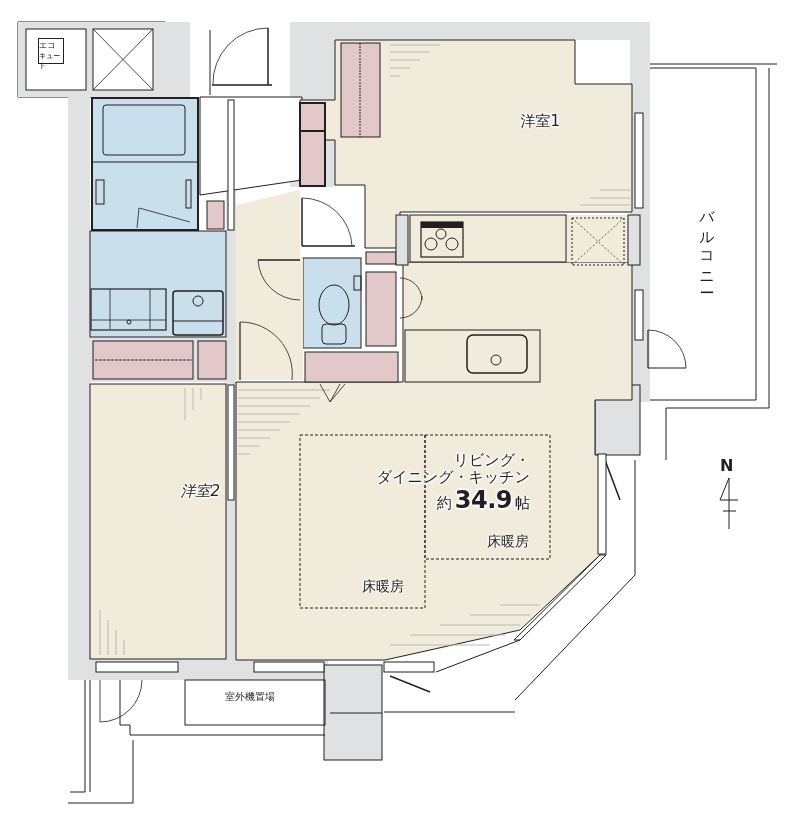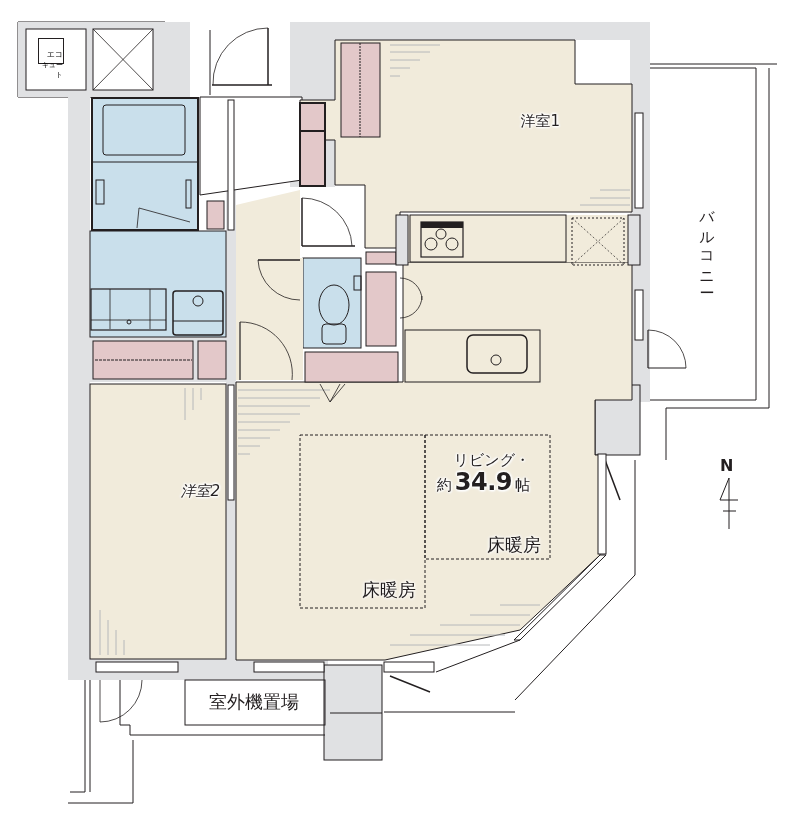--- a/index.html
+++ b/index.html
@@ -4,26 +4,26 @@
 <style>
   html, body { margin: 0; padding: 0; background: #ffffff; }
   body { width: 795px; height: 818px; overflow: hidden; position: relative;
          font-family: "DejaVu Sans", "Liberation Sans", sans-serif; }
   #plan { position: absolute; left: 0; top: 0; width: 795px; height: 818px; }
   .lbl { position: absolute; text-align: right; color: #231f20; line-height: 1.15;
          text-shadow: 0 0 3px #fff, 0 0 3px #fff, 0 0 3px #fff, 0 0 4px #fff, 1px 1px 2px #fff, -1px -1px 2px #fff; }
   .lbl .name { font-size: 15px; display: block; }
   .lbl .area { font-size: 15px; display: block; white-space: nowrap; }
   .lbl .area .num { font-size: 24px; font-weight: bold; letter-spacing: -0.5px; margin: 0 3px; }
-  .small { font-size: 18px; position: absolute; color: #231f20; white-space: nowrap;
+  .small { font-size: 14px; position: absolute; color: #231f20; white-space: nowrap;
            text-shadow: 0 0 3px #fff, 0 0 3px #fff, 0 0 4px #fff; }
-  .plain { font-size: 18px; position: absolute; color: #231f20; white-space: nowrap; }
+  .plain { font-size: 10px; position: absolute; color: #231f20; white-space: nowrap; margin-left: 16px; }
   .vert { position: absolute; writing-mode: vertical-rl; font-size: 15px; color: #231f20; letter-spacing: 4px; }
   .eco { position: absolute; left: 38px; top: 38px; width: 26px; height: 26px; border: 1px solid #231f20;
-         font-size: 8px; line-height: 10px; text-align: right; background:#fff; padding-top: 11px; box-sizing: border-box; }
+         font-size: 8px; line-height: 10px; text-align: left; background:#fff; padding-top: 2px; box-sizing: border-box; }
   .north { position: absolute; left: 720px; top: 456px; font-size: 16px; font-weight: bold; color: #231f20; }
 </style>
 </head>
 <body>
 
 <svg id="plan" viewBox="0 0 795 818" xmlns="http://www.w3.org/2000/svg">
   <defs>
     <pattern id="hatchH" width="10" height="6" patternUnits="userSpaceOnUse">
       <line x1="0" y1="3" x2="10" y2="3" stroke="#b6b8ba" stroke-width="1"></line>
     </pattern>
@@ -238,20 +238,21 @@
 <div class="lbl" style="left:440px; top:113px; width:120px;">
   <span class="name">洋室1</span>
 </div>
 
 <div class="lbl" style="left:100px; top:483px; width:120px;font-style:italic;">
   <span class="name">洋室2</span>
 </div>
 
 <div class="lbl" style="left:330px; top:452px; width:200px;">
   <span class="name">リビング・</span>
+  <span class="name">ダイニング・キッチン</span>
   <span class="area">
     <span>約</span><span class="num">34.9</span><span>帖</span>
   </span>
 </div>
 
 <div class="small" style="left:487px; top:533px;">床暖房</div>
 <div class="small" style="left:362px; top:578px;">床暖房</div>
 
 <div class="plain" style="left:209px; top:690px;">室外機置場</div>
 

